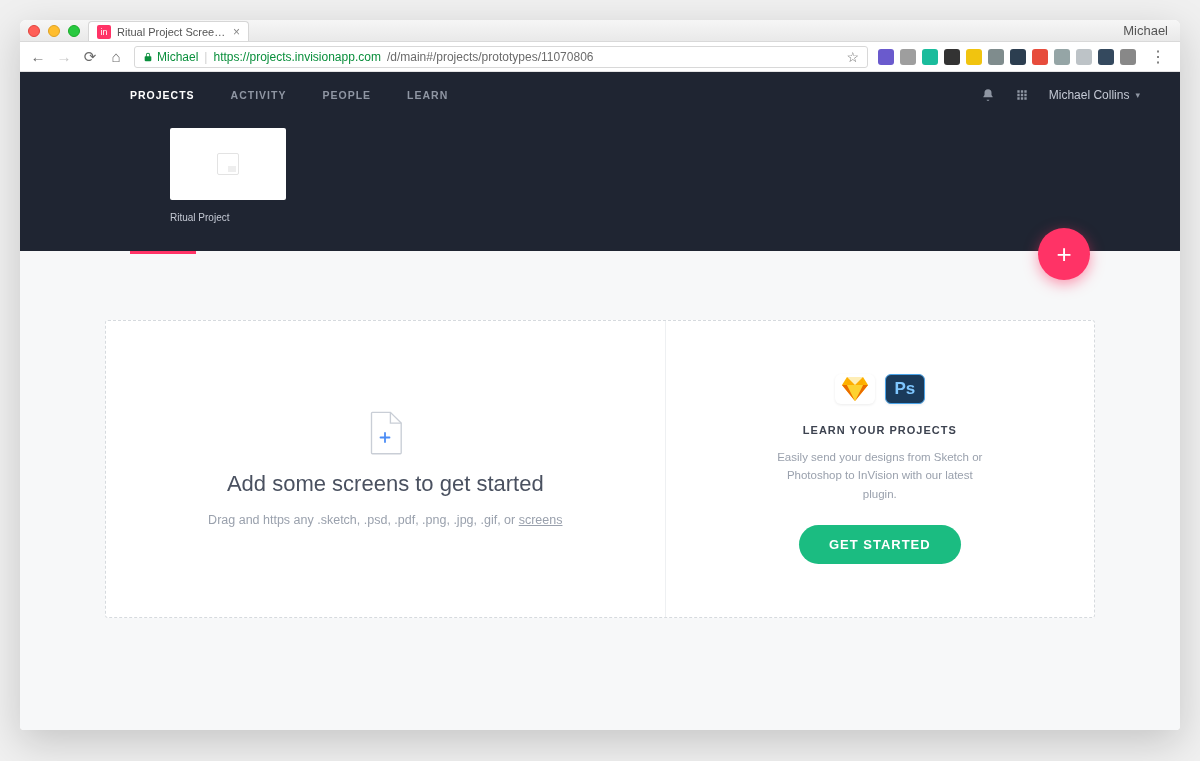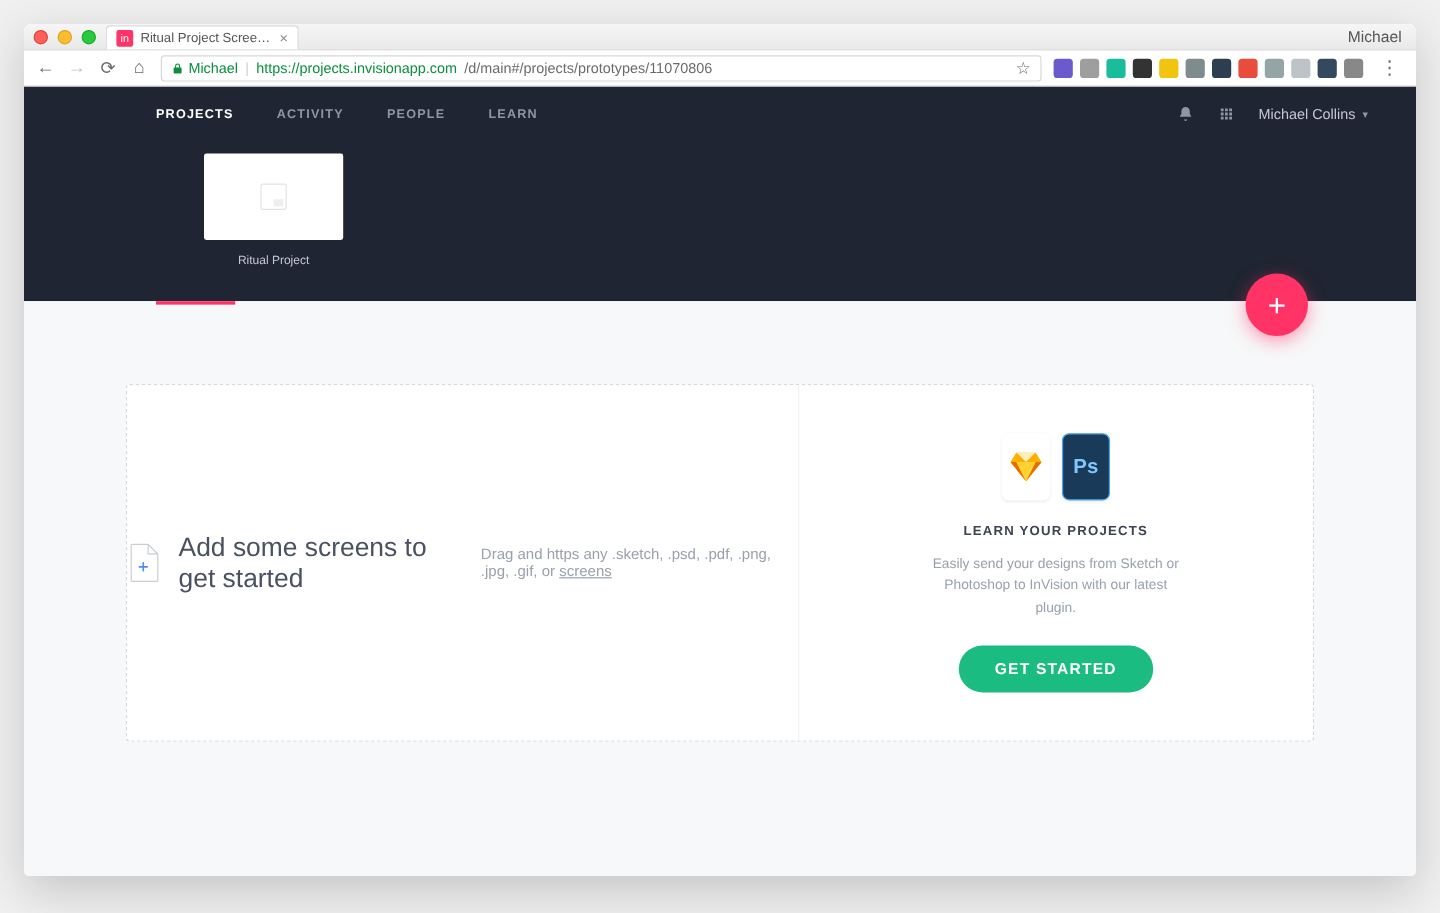--- a/index.html
+++ b/index.html
@@ -35,38 +35,38 @@
   .content{ flex:1; display:flex; flex-direction:column; overflow:hidden; position:relative;}
   .app-header{ background:#1f2532; color:#b3b9c5; padding:0 0 0 0;}
   .app-nav{ display:flex; align-items:center; height:46px; padding:0 40px 0 110px;}
   .nav-links{ display:flex; gap:36px; font-size:10.5px; letter-spacing:1px; font-weight:600;}
   .nav-link{ color:#8f96a3; cursor:pointer;}
   .nav-link.active{ color:#fff;}
   .nav-right{ margin-left:auto; display:flex; align-items:center; gap:20px; font-size:12px; color:#c4c9d4;}
   .bell-icon,.grid-icon{width:14px;height:14px; fill:#8f96a3; cursor:pointer;}
   .user-menu{ display:flex; align-items:center; gap:6px; cursor:pointer;}
   .project-row{ padding:10px 0 28px 110px; display:flex; gap:20px;}
-  .proj-card{ text-align:center;padding-left:40px;}
+  .proj-card{ text-align:left;padding-left:40px;}
   .proj-thumb{ width:116px; height:72px; background:#fff; border-radius:2px; display:flex; align-items:center; justify-content:center;}
   .thumb-placeholder{width:22px;height:22px;border:1px solid #e3e3e3;border-radius:2px;position:relative;}
   .thumb-placeholder::after{content:"";position:absolute;right:2px;bottom:2px;width:8px;height:6px;background:#eee;}
   .proj-name{ font-size:10px; color:#c4c9d4; margin-top:12px;}
   .pink-line{ height:3px; background:#f7f8f9; position:relative;}
   .pink-line::before{content:"";position:absolute;left:110px;top:0;width:66px;height:3px;background:#ff3366;}
   .app-body{ flex:1; background:#f7f8f9; position:relative; padding:66px 0 0 0;}
   .fab{ position:absolute; right:90px; top:-26px; width:52px;height:52px;border-radius:50%;background:#ff3366;color:#fff;display:flex;align-items:center;justify-content:center;font-size:26px;font-weight:300;box-shadow:0 4px 14px rgba(255,51,102,0.5);cursor:pointer;}
   .dropzone{ margin:0 auto; width:990px; height:298px; border:1px dashed #d6dade; border-radius:3px; background:#fff; display:flex;}
-  .dz-left{ flex:1.55; display:flex; flex-direction:row; align-items:center; justify-content:center; gap:16px; border-right:1px solid #eef0f2;}
+  .dz-left{ flex:1.55; display:flex; flex-direction:column; align-items:center; justify-content:center; gap:16px; border-right:1px solid #eef0f2;}
   .file-icon{ width:36px; height:44px;}
   .dz-title{ font-size:22px; color:#4a5160; font-weight:400;}
   .dz-sub{ font-size:12.5px; color:#9aa1ad;}
   .dz-sub a{ color:#9aa1ad; text-decoration:underline; cursor:pointer;}
   .dz-right{ flex:1; display:flex; flex-direction:column; align-items:center; justify-content:center; gap:12px; padding:0 34px; text-align:center;}
   .app-logos{ display:flex; gap:10px;}
-  .logo-tile{ width:40px;height:56px;border-radius:6px;display:flex;align-items:center;justify-content:center;box-shadow:0 1px 3px rgba(0,0,0,0.08);}
+  .logo-tile{ width:40px;height:30px;border-radius:6px;display:flex;align-items:center;justify-content:center;box-shadow:0 1px 3px rgba(0,0,0,0.08);}
   .logo-sketch{ background:#fff;}
   .logo-ps{ background:#1a3a5a;border:1px solid #4aa3e8;}
   .sync-title{ font-size:11px; font-weight:700; letter-spacing:1px; color:#3d4350; margin-top:8px;}
   .sync-desc{ font-size:11.5px; color:#9aa1ad; line-height:1.6; max-width:220px;}
   .cta{ margin-top:10px; background:#1bbc81; color:#fff; font-size:13px; font-weight:700; letter-spacing:1px; padding:12px 30px; border-radius:999px; cursor:pointer; border:none;}
 </style>
 </head>
 <body>
 
 <div class="browser-window">

